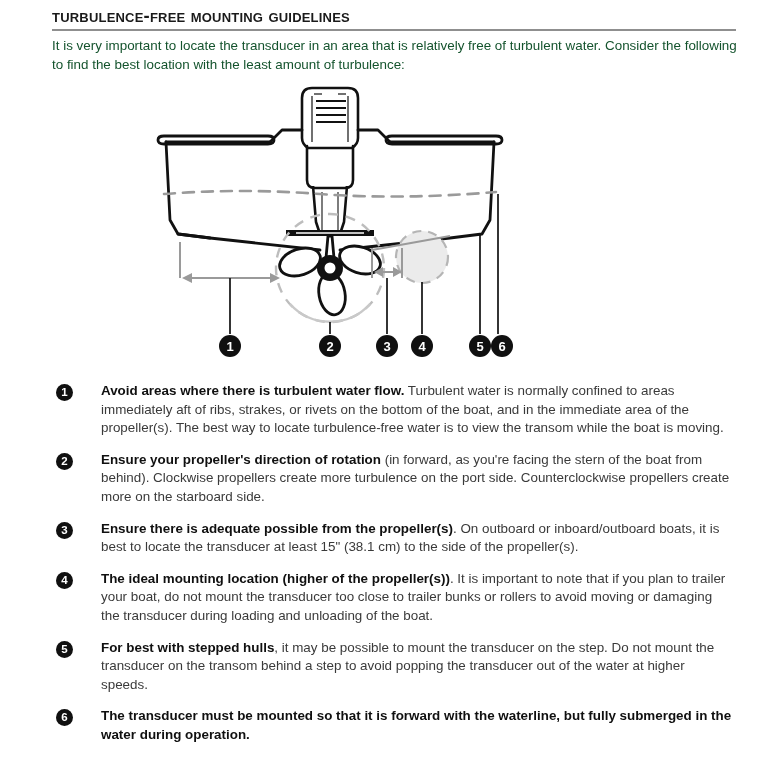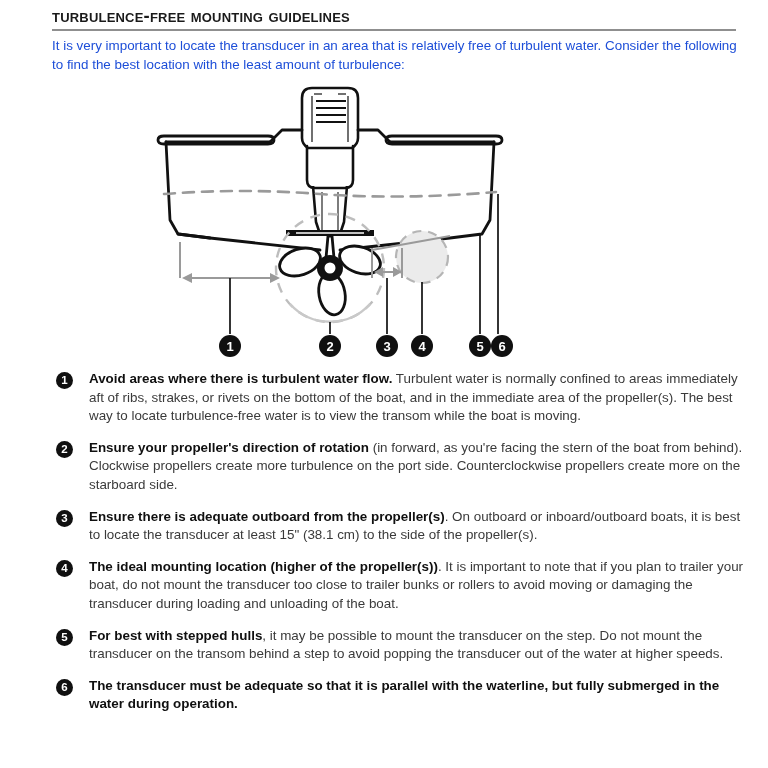--- a/index.html
+++ b/index.html
@@ -27,38 +27,38 @@
   .heading::first-letter{font-size:18.5px;}
   .rule{
     margin-top:3px;
     width:684px;height:2px;
     background:#8f8f8f;
   }
 
   
   .intro{
     position:absolute;left:52px;top:37px;width:690px;
-    font-size:13.4px;line-height:18.6px;color:#1d4ed8;
+    font-size:13.4px;line-height:18.6px;color:#14532d;
   }
 
   
   .figure{position:absolute;left:150px;top:82px;width:480px;height:288px;}
   .figure svg{display:block;}
 
   
   .list{position:absolute;left:56px;top:370px;width:690px;}
   .item{position:relative;padding-left:33px;margin-bottom:13px;}
   .bullet{
     position:absolute;left:0;top:2px;
     width:17px;height:17px;border-radius:50%;
     background:#101010;color:#ffffff;
     font-size:11.5px;font-weight:bold;
     line-height:17px;text-align:center;
   }
-  .item p{margin:0;font-size:13.4px;line-height:18.6px;color:#3a3a3a;}
+  .item p{margin:12px;font-size:13.4px;line-height:18.6px;color:#3a3a3a;}
   .item b{color:#101010;font-weight:bold;}
   .item.all-bold p{color:#101010;font-weight:bold;}
 </style>
 </head>
 <body>
 
 <div class="page">
 
   <div class="heading-wrap">
     <div class="heading">Turbulence-Free Mounting Guidelines</div>
@@ -192,29 +192,29 @@
     <div class="item">
       <span class="bullet">1</span>
       <p><b>Avoid areas where there is turbulent water flow.</b><span> Turbulent water is normally confined to areas immediately aft of ribs, strakes, or rivets on the bottom of the boat, and in the immediate area of the propeller(s). The best way to locate turbulence-free water is to view the transom while the boat is moving.</span></p>
     </div>
     <div class="item">
       <span class="bullet">2</span>
       <p><b>Ensure your propeller's direction of rotation</b><span> (in forward, as you're facing the stern of the boat from behind). Clockwise propellers create more turbulence on the port side. Counterclockwise propellers create more on the starboard side.</span></p>
     </div>
     <div class="item">
       <span class="bullet">3</span>
-      <p><b>Ensure there is adequate outboard from the propeller(s)</b><span>. On outboard or inboard/outboard boats, it is best to locate the transducer at least 15" (38.1 cm) to the side of the propeller(s).</span></p>
+      <p><b>Ensure there is adequate possible from the propeller(s)</b><span>. On outboard or inboard/outboard boats, it is best to locate the transducer at least 15" (38.1 cm) to the side of the propeller(s).</span></p>
     </div>
     <div class="item">
       <span class="bullet">4</span>
       <p><b>The ideal mounting location (higher of the propeller(s))</b><span>. It is important to note that if you plan to trailer your boat, do not mount the transducer too close to trailer bunks or rollers to avoid moving or damaging the transducer during loading and unloading of the boat.</span></p>
     </div>
     <div class="item">
       <span class="bullet">5</span>
       <p><b>For best with stepped hulls</b><span>, it may be possible to mount the transducer on the step. Do not mount the transducer on the transom behind a step to avoid popping the transducer out of the water at higher speeds.</span></p>
     </div>
     <div class="item all-bold">
       <span class="bullet">6</span>
-      <p><b>The transducer must be adequate so that it is parallel with the waterline, but fully submerged in the water during operation.</b><span></span></p>
+      <p><b>The transducer must be mounted so that it is forward with the waterline, but fully submerged in the water during operation.</b><span></span></p>
     </div>
   </div>
 
 </div>
 
 </body></html>

